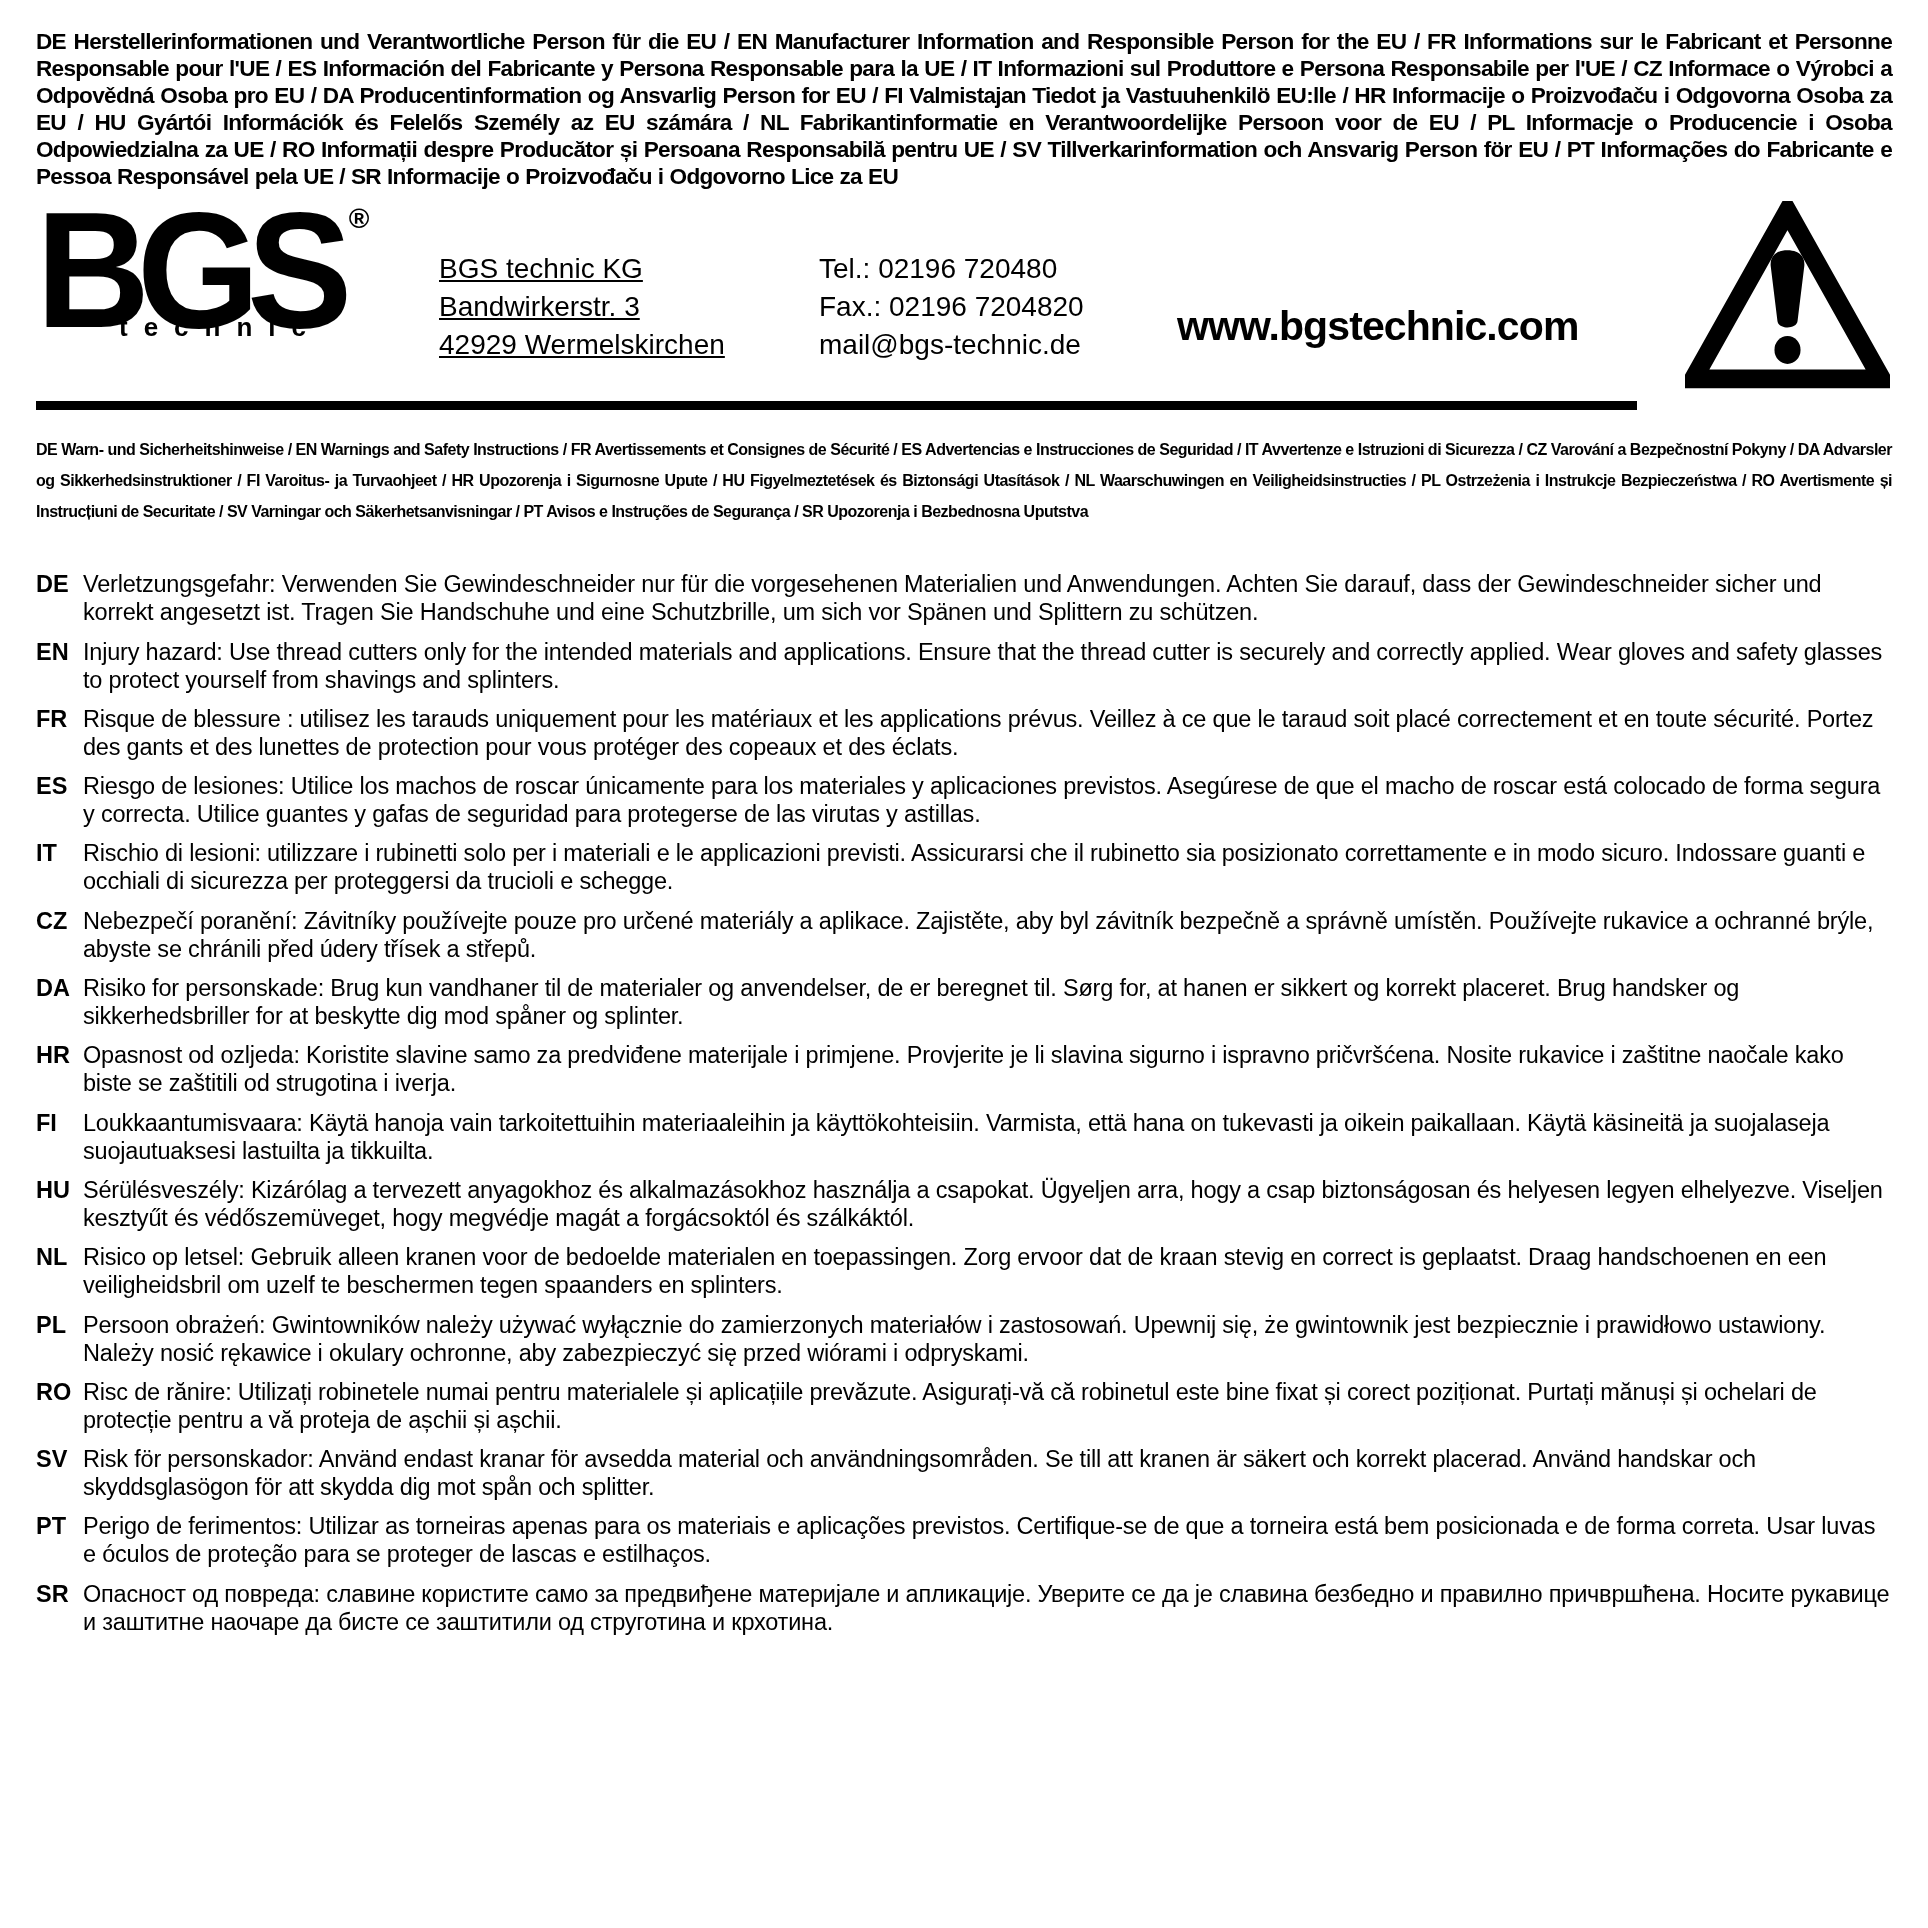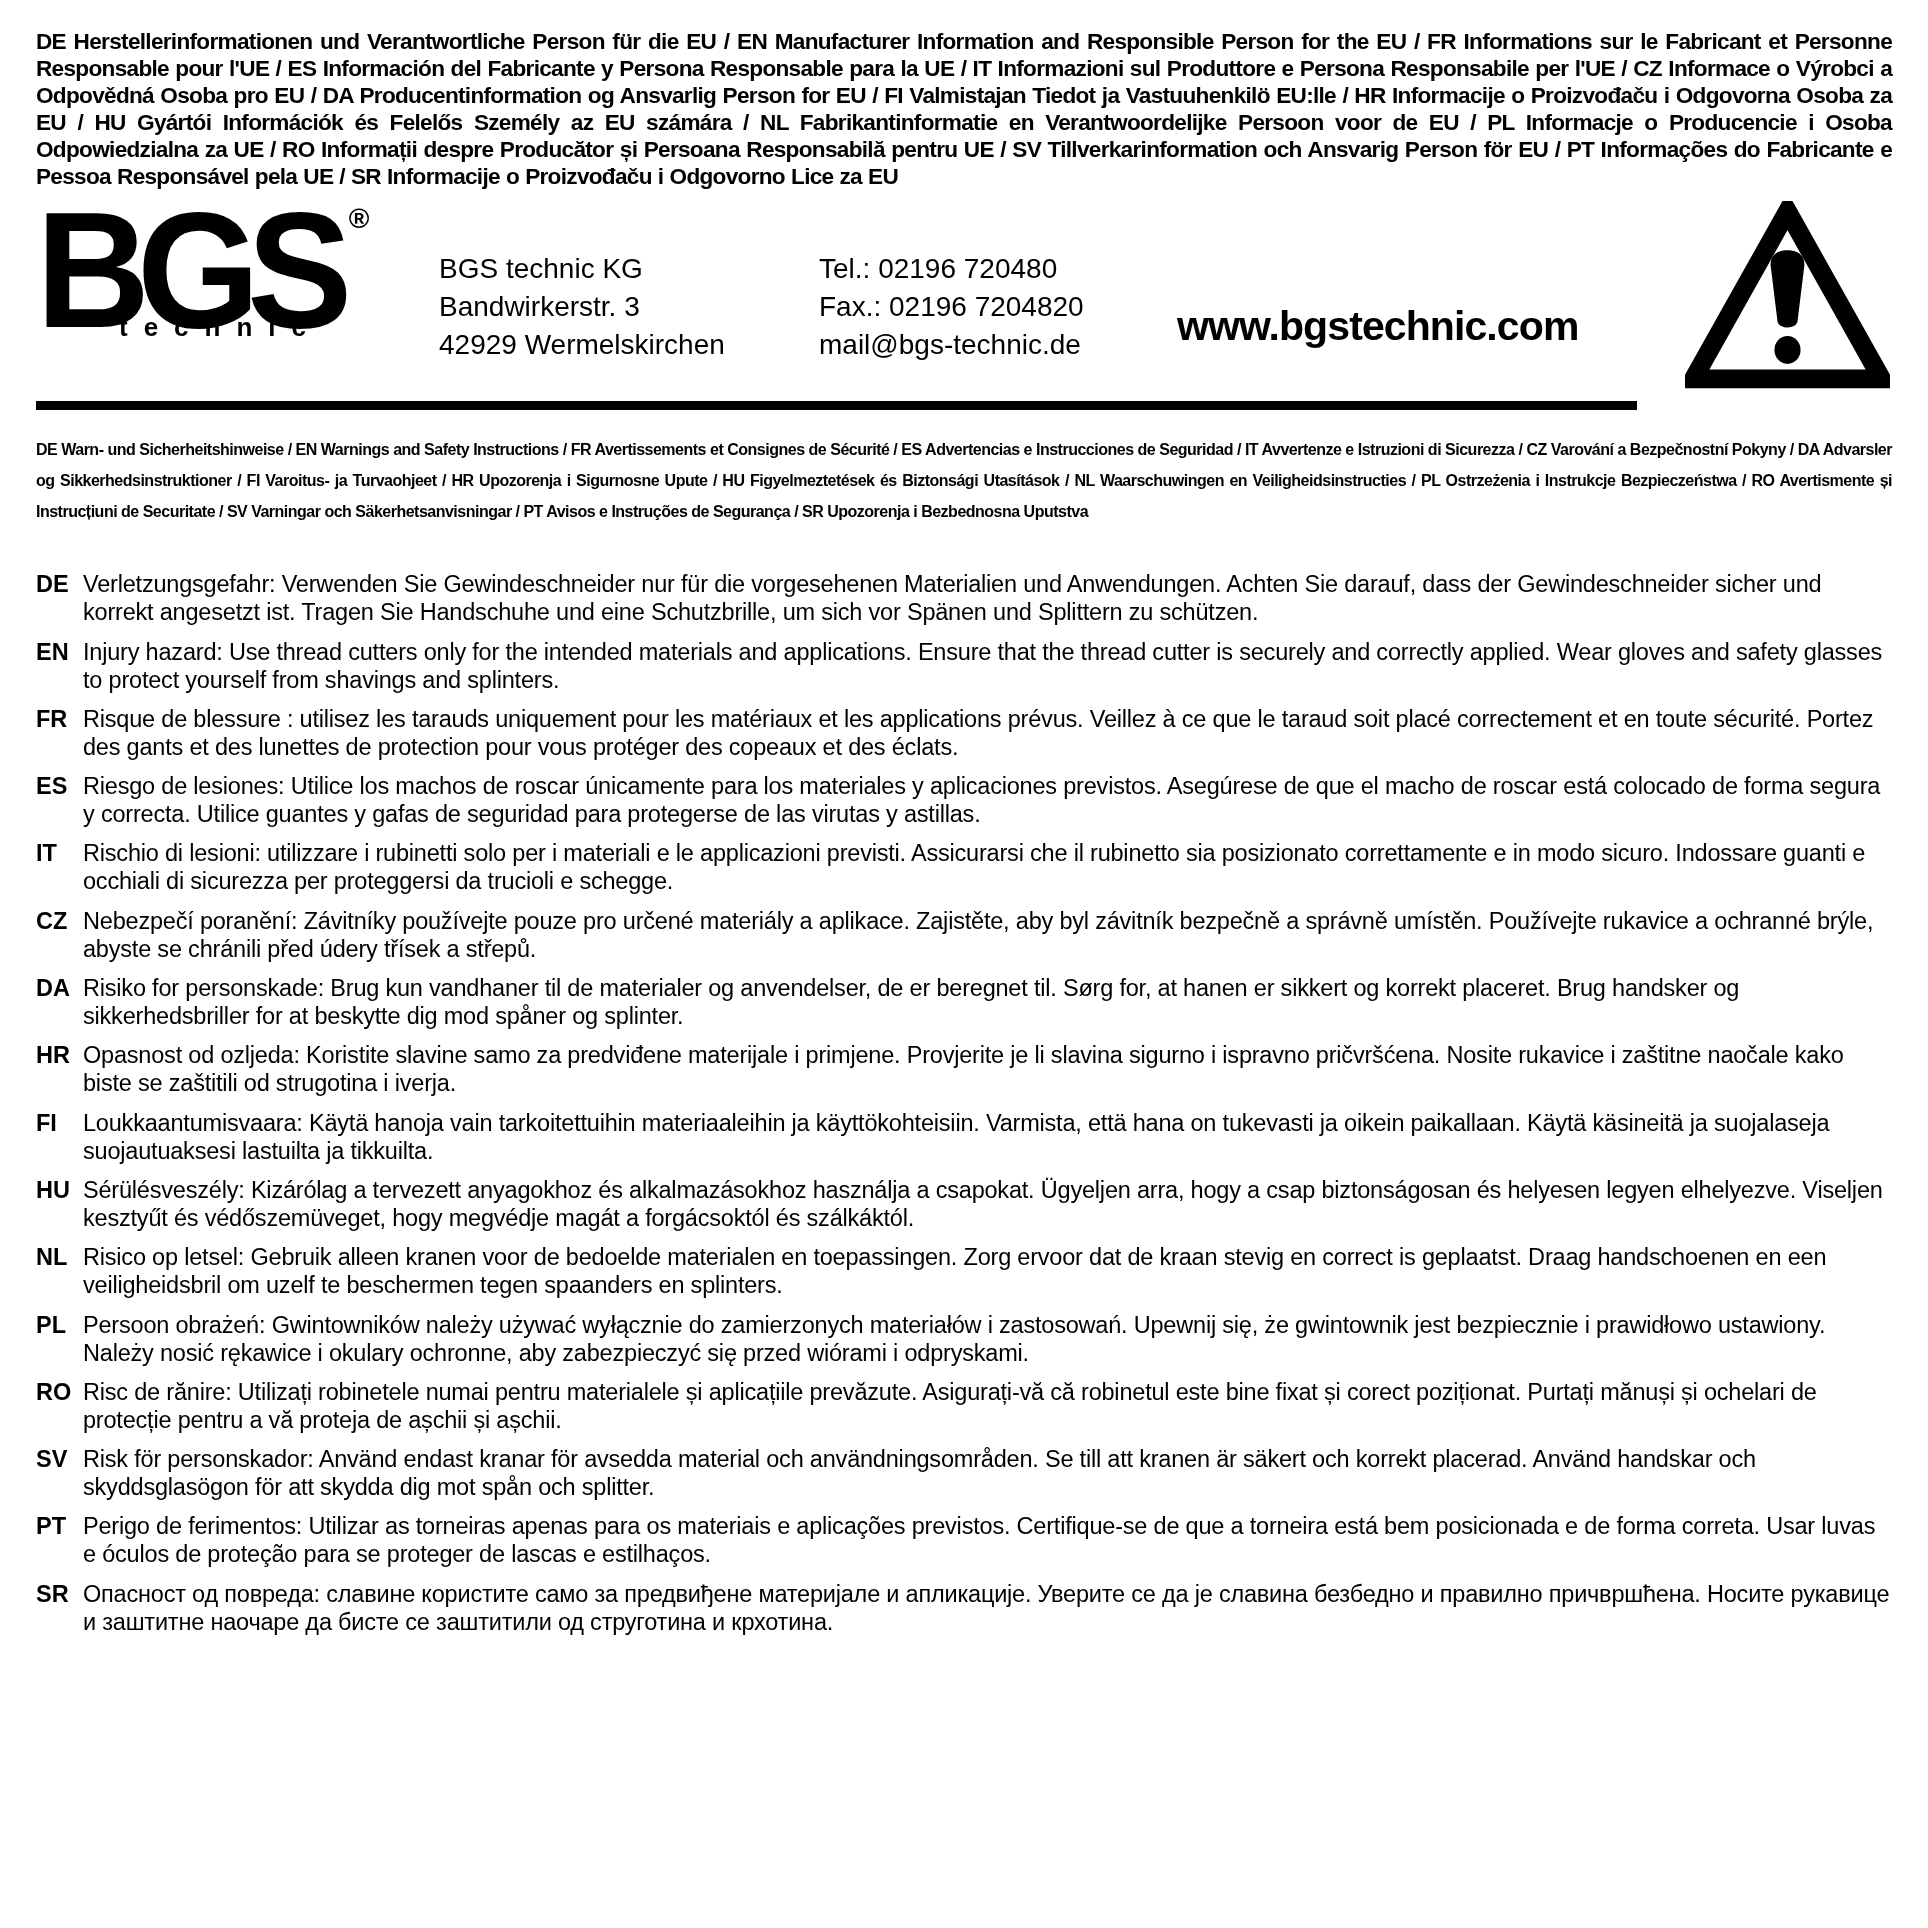--- a/index.html
+++ b/index.html
@@ -26,21 +26,21 @@
   .logo-bgs {
     font-size: 158px; font-weight: 900; letter-spacing: -13px;
     line-height: 124px; transform: scaleY(1.04); transform-origin: top left;
   }
   .logo-reg { font-size: 28px; font-weight: bold; margin-left: 9.4px; margin-top: -1.9px; }
   .logo-technic {
     font-size: 26px; font-weight: bold; letter-spacing: 16px;
     margin-top: -17px; margin-left: 83px; white-space: nowrap;
   }
 
-  .addr-col { position: absolute; left: 403px; top: 49px; font-size: 28px; line-height: 38px; }
+  .addr-col { position: absolute; left: 403px; top: 49px; font-size: 28px; line-height: 38px; text-decoration: underline; }
   .tel-col  { position: absolute; left: 783px; top: 49px; font-size: 28px; line-height: 38px; }
   .website  {
     position: absolute; left: 1141px; top: 102px;
     font-size: 41px; font-weight: bold; letter-spacing: -0.9px;
   }
   .warn-triangle { position: absolute; right: 1.9px; top: 0; width: 205px; height: 188px; }
 
   .divider { width: 1601px; height: 8.5px; background: #000; }
 
   

